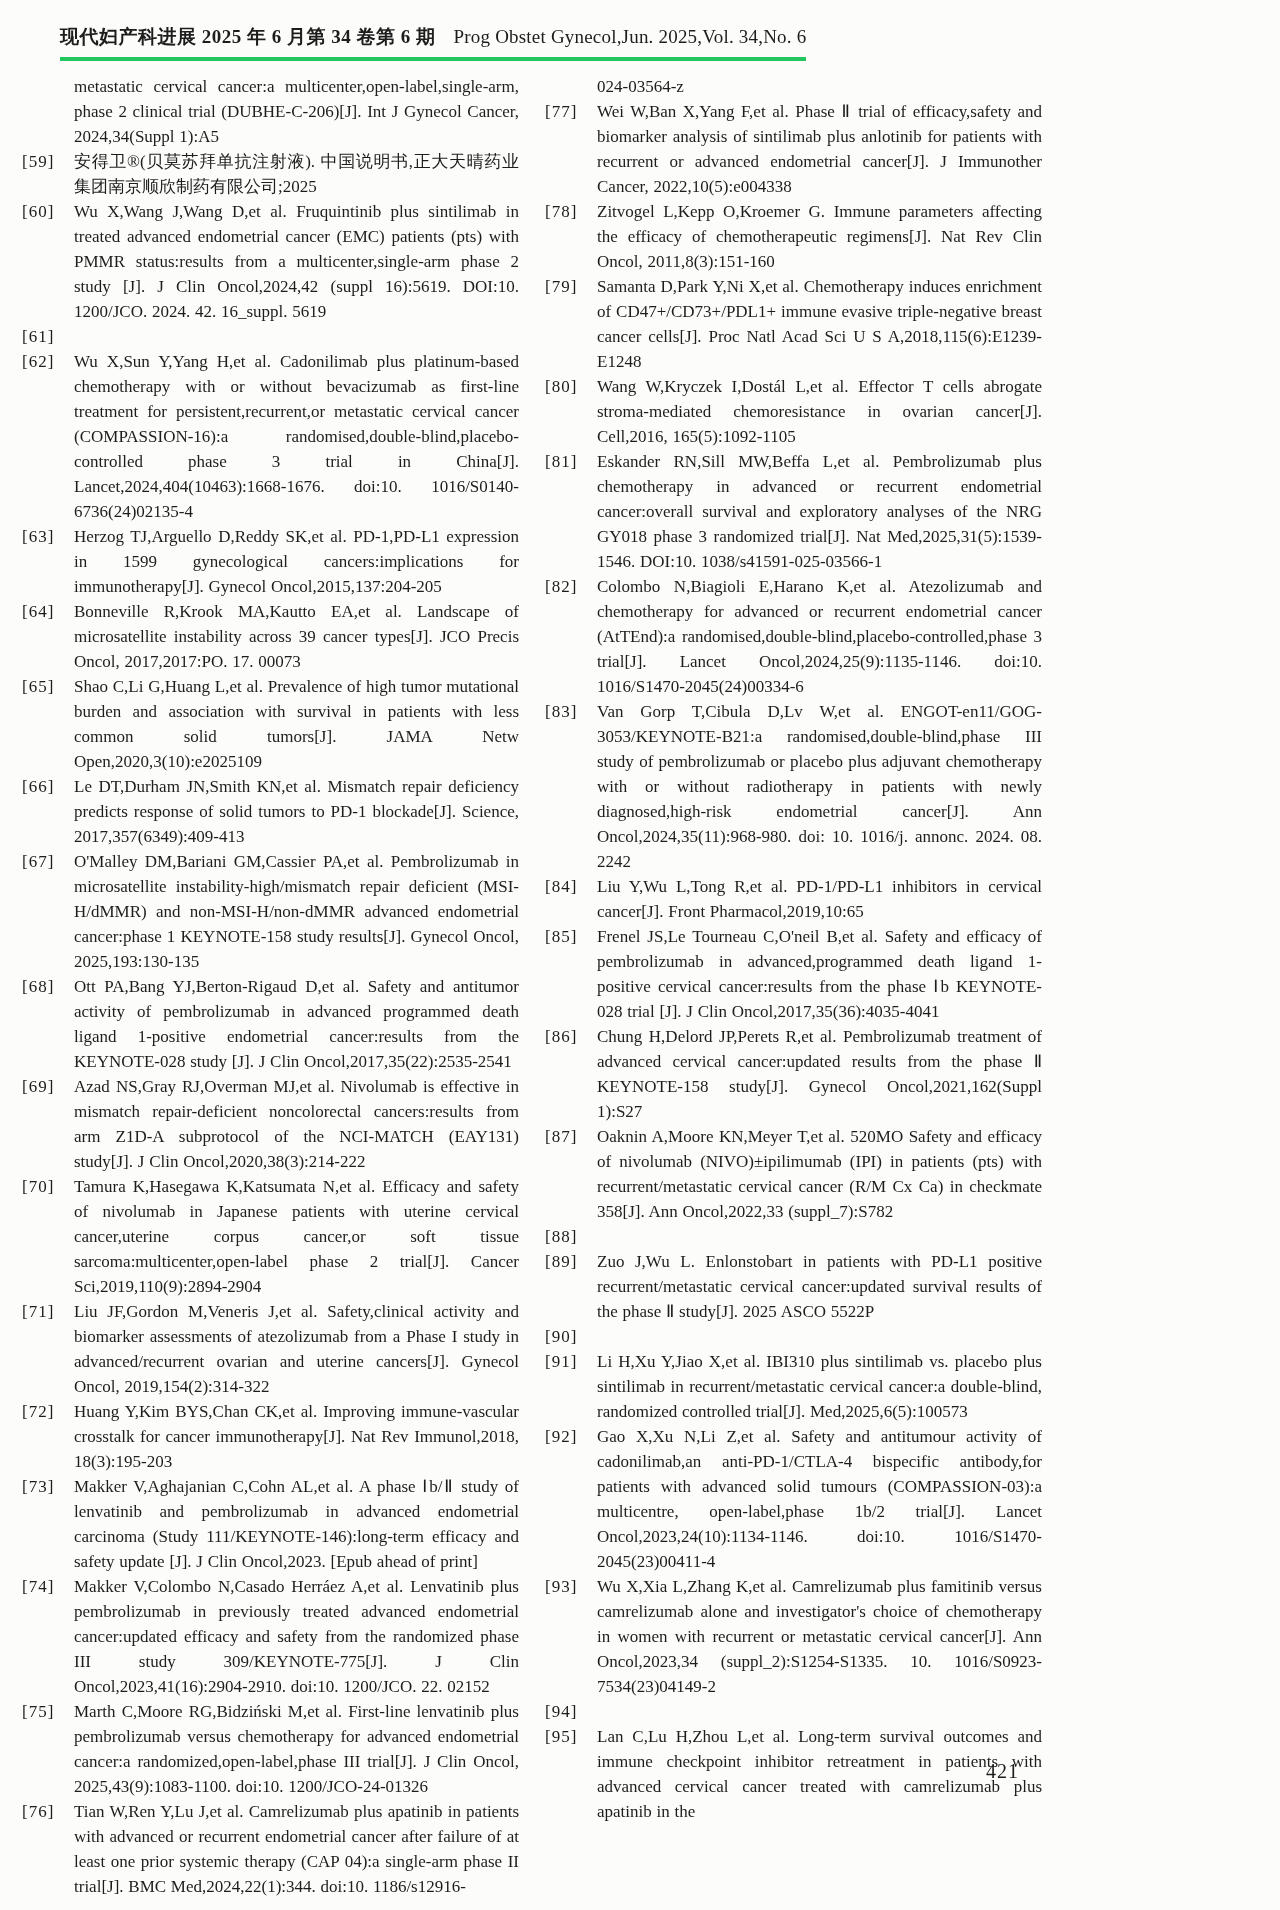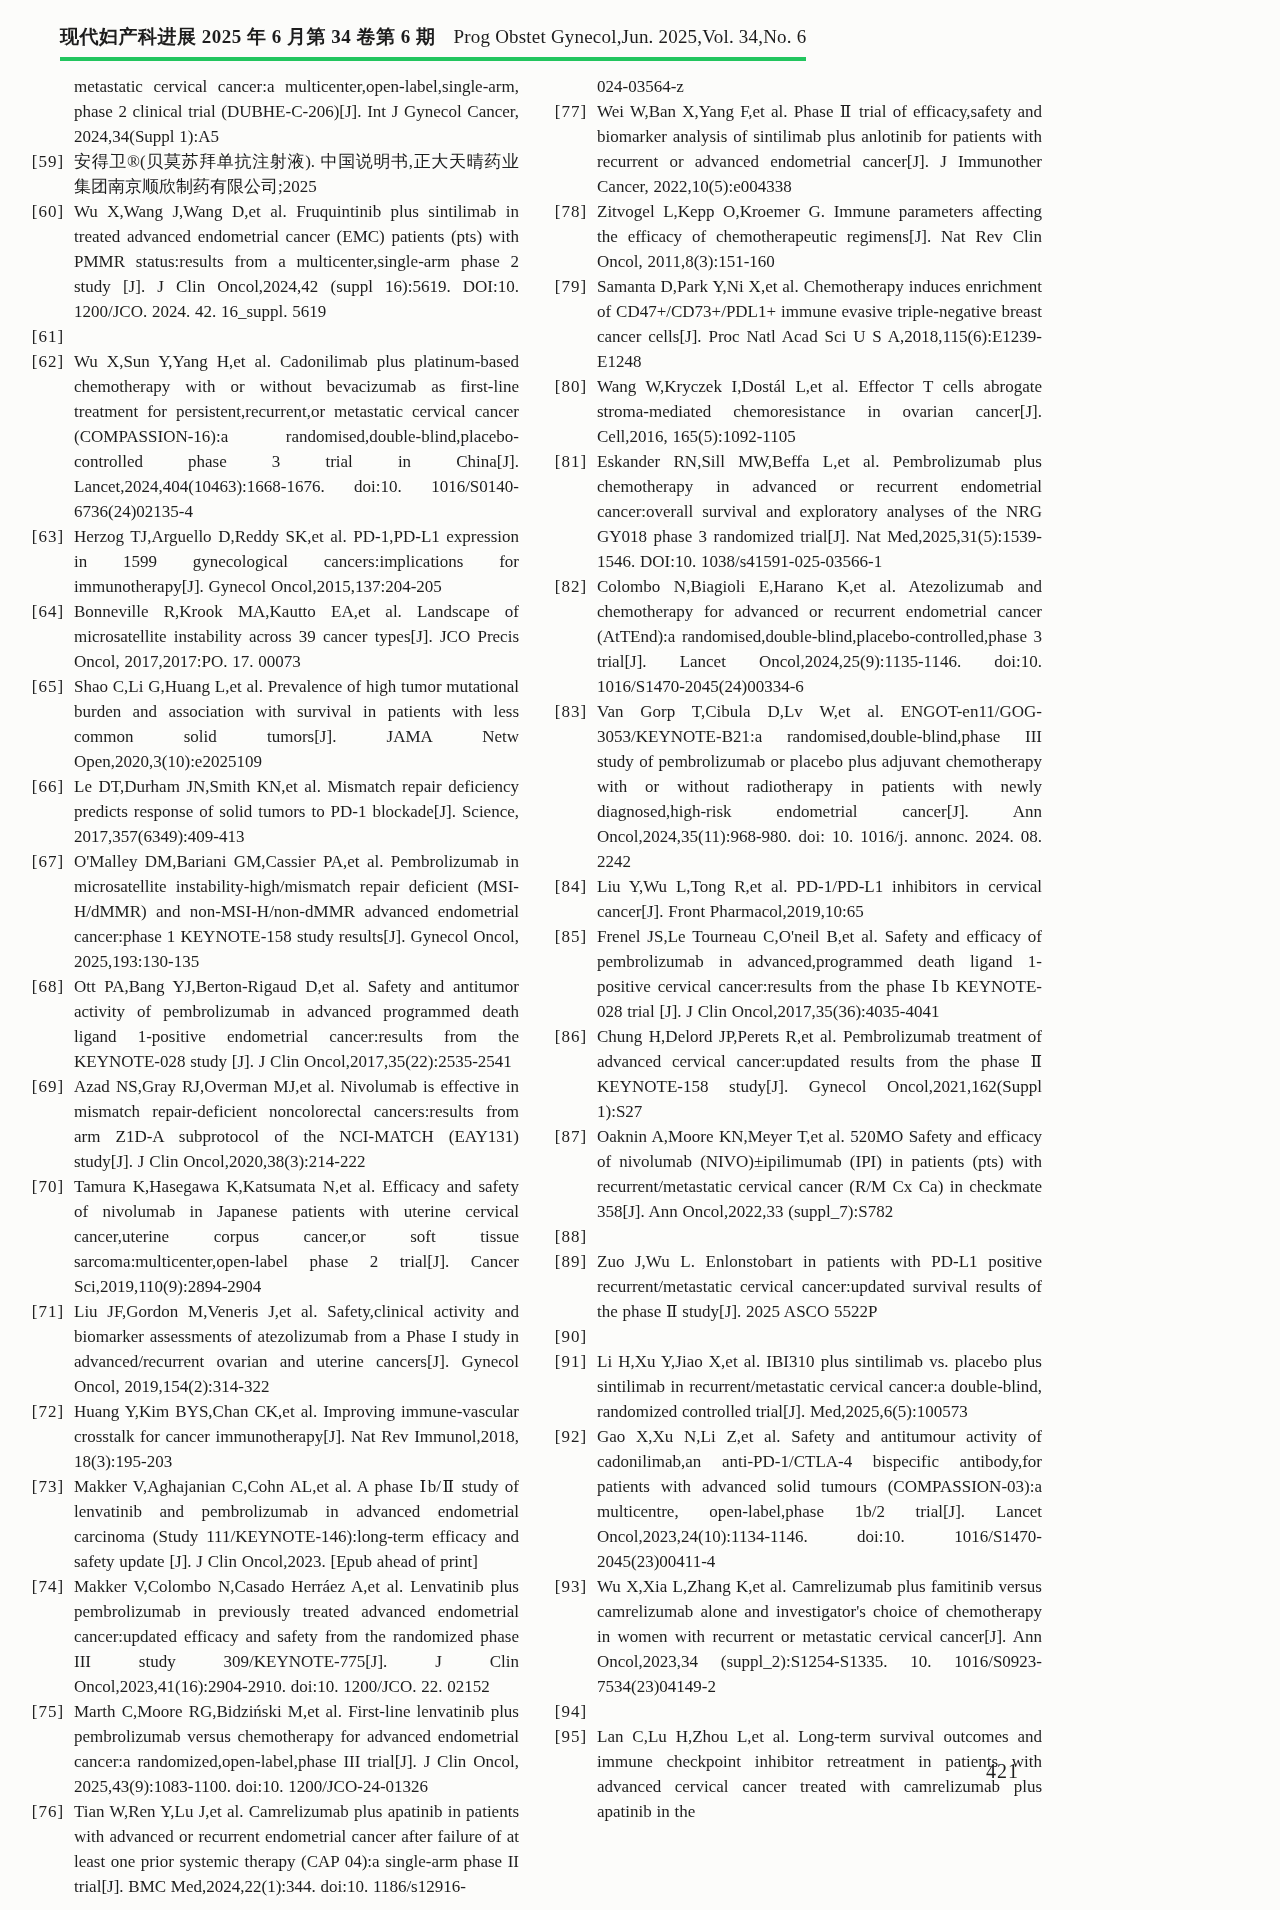--- a/index.html
+++ b/index.html
@@ -30,26 +30,26 @@
     position:absolute; left:22px; top:74px;
     width:1020px;
     display:flex; gap:26px;
     align-items:flex-start;
   }
   .col { width:497px; flex:0 0 497px; }
   .ref {
     display:flex;
     font-size:17px;
     line-height:25px;
+    font-family:Liberation Serif, serif;
   }
   .ref-label {
     flex:0 0 52px; width:52px;
     white-space:pre;
     letter-spacing:1px;
-    text-align:center;
   }
   .ref-text {
     flex:1;
     text-align:justify;
     text-justify:inter-word;
     word-spacing:0.5px;
   }
   .page-number {
     position:absolute; left:986px; top:1760px;
     font-size:20px; letter-spacing:1px;

